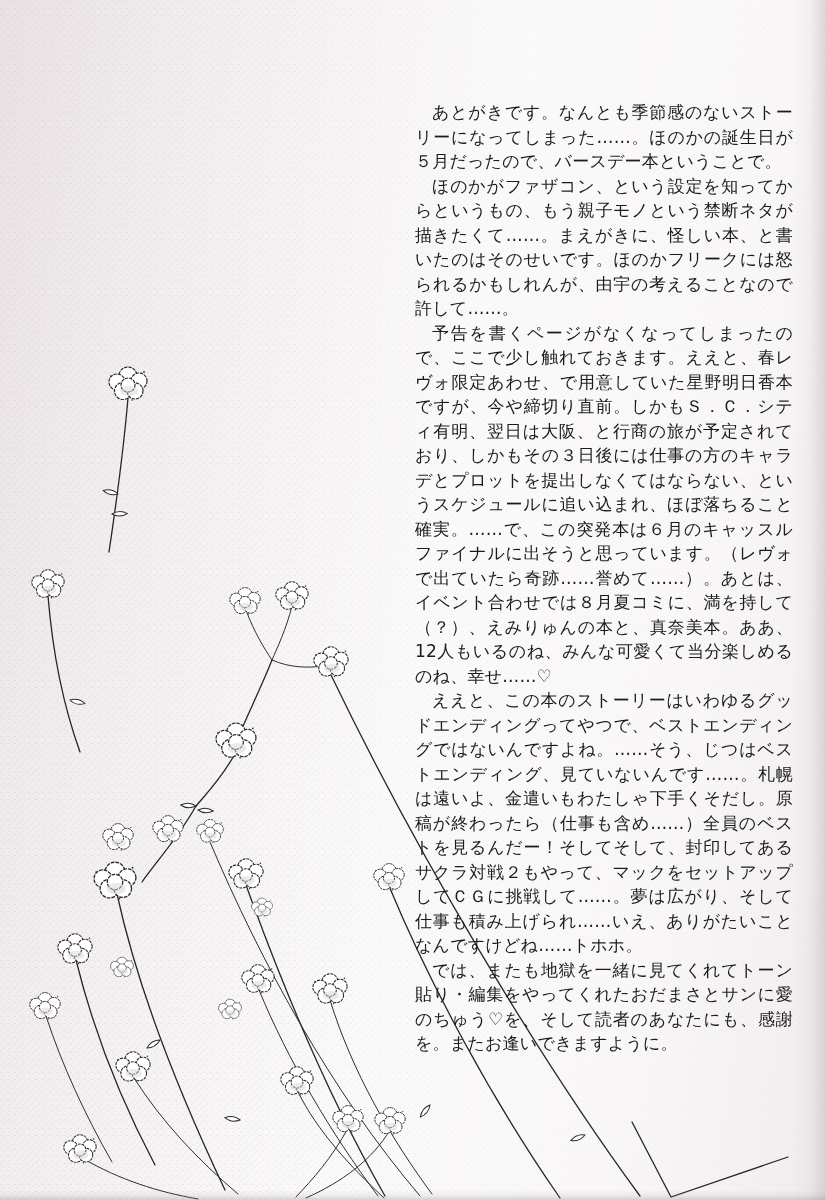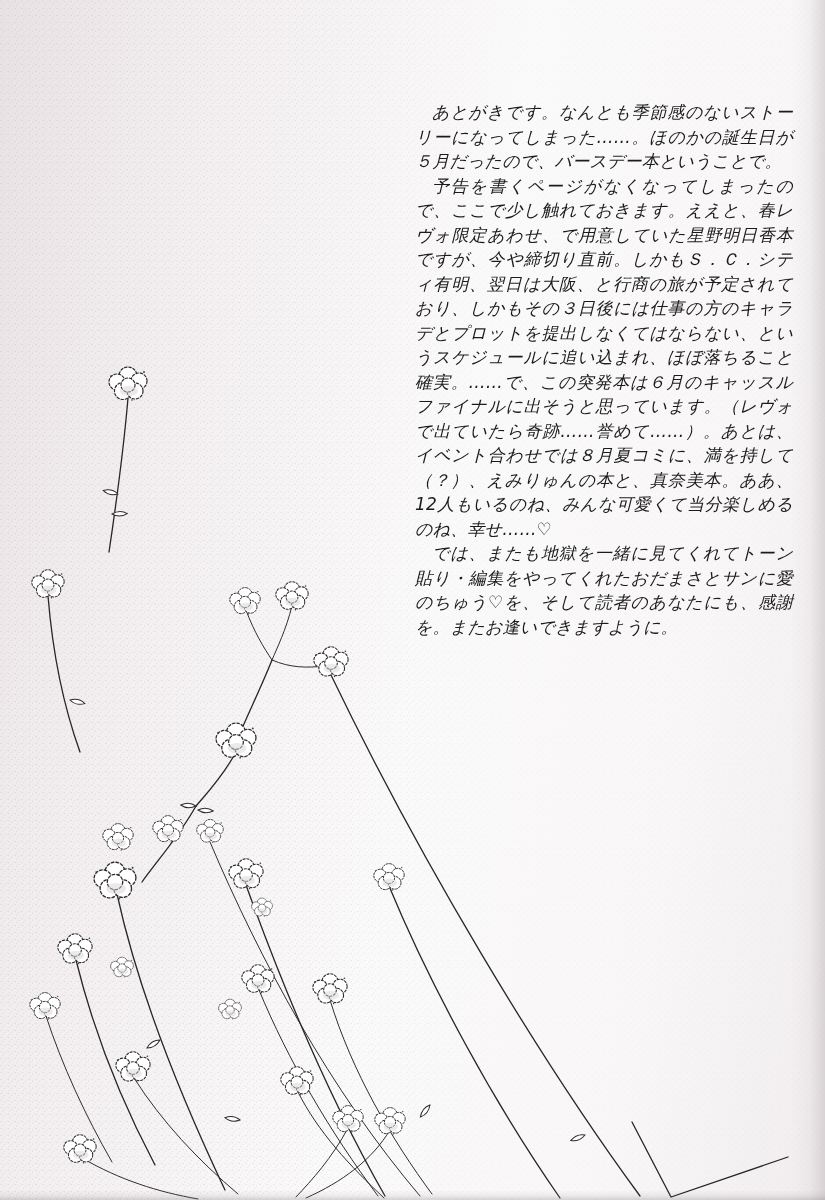--- a/index.html
+++ b/index.html
@@ -3,21 +3,20 @@
 <meta charset="utf-8">
 <style>
   html,body { margin:0; padding:0; }
   body { font-family: "DejaVu Sans", sans-serif; }
   .page {
     position: relative;
     width: 825px;
     height: 1200px;
     overflow: hidden;
     background: linear-gradient(100deg, #e9e2e4 0%, #f3eff0 22%, #fbfafa 52%, #f9f7f8 78%, #f1edee 100%);
-    font-style: italic;
   }
   .illustration-svg {
     position: absolute;
     left: 0; top: 0;
     width: 825px; height: 1200px;
     pointer-events: none;
   }
   .fh-c { fill:#ffffff; stroke:#2c2c2c; stroke-width:1.2; stroke-dasharray:2.4 1.9; stroke-linecap:round; }
   .fh-shade { fill:#d9d4d6; opacity:0.5; stroke:none; }
   .fh-dot { fill:#3a3a3a; stroke:none; }
@@ -149,20 +148,22 @@
       <use href="#fh" transform="translate(330 990) scale(0.9)"></use>
       <use href="#fh" transform="translate(297 1082) scale(0.85)"></use>
       <use href="#fh" transform="translate(348 1120) scale(0.8)"></use>
       <use href="#fh" transform="translate(390 1122) scale(0.8)"></use>
       <use href="#fh" transform="translate(389 878) scale(0.8)"></use>
     </g>
   </svg>
 
   <div class="text-block">
     <p>あとがきです。なんとも季節感のないストーリーになってしまった……。ほのかの誕生日が５月だったので、バースデー本ということで。</p>
+    <p>ほのかがファザコン、という設定を知ってからというもの、もう親子モノという禁断ネタが描きたくて……。まえがきに、怪しい本、と書いたのはそのせいです。ほのかフリークには怒られるかもしれんが、由宇の考えることなので許して……。</p>
     <p>予告を書くページがなくなってしまったので、ここで少し触れておきます。ええと、春レヴォ限定あわせ、で用意していた星野明日香本ですが、今や締切り直前。しかもＳ．Ｃ．シティ有明、翌日は大阪、と行商の旅が予定されており、しかもその３日後には仕事の方のキャラデとプロットを提出しなくてはならない、というスケジュールに追い込まれ、ほぼ落ちること確実。……で、この突発本は６月のキャッスルファイナルに出そうと思っています。（レヴォで出ていたら奇跡……誉めて……）。あとは、イベント合わせでは８月夏コミに、満を持して（？）、えみりゅんの本と、真奈美本。ああ、12人もいるのね、みんな可愛くて当分楽しめるのね、幸せ……♡</p>
+    <p>ええと、この本のストーリーはいわゆるグッドエンディングってやつで、ベストエンディングではないんですよね。……そう、じつはベストエンディング、見ていないんです……。札幌は遠いよ、金遣いもわたしゃ下手くそだし。原稿が終わったら（仕事も含め……）全員のベストを見るんだー！そしてそして、封印してあるサクラ対戦２もやって、マックをセットアップしてＣＧに挑戦して……。夢は広がり、そして仕事も積み上げられ……いえ、ありがたいことなんですけどね……トホホ。</p>
     <p>では、またも地獄を一緒に見てくれてトーン貼り・編集をやってくれたおだまさとサンに愛のちゅう♡を、そして読者のあなたにも、感謝を。またお逢いできますように。</p>
 
   </div>
 
   <div class="right-edge-shadow"></div>
   <div class="bottom-edge-shadow"></div>
 </div>
 
 </body></html>

